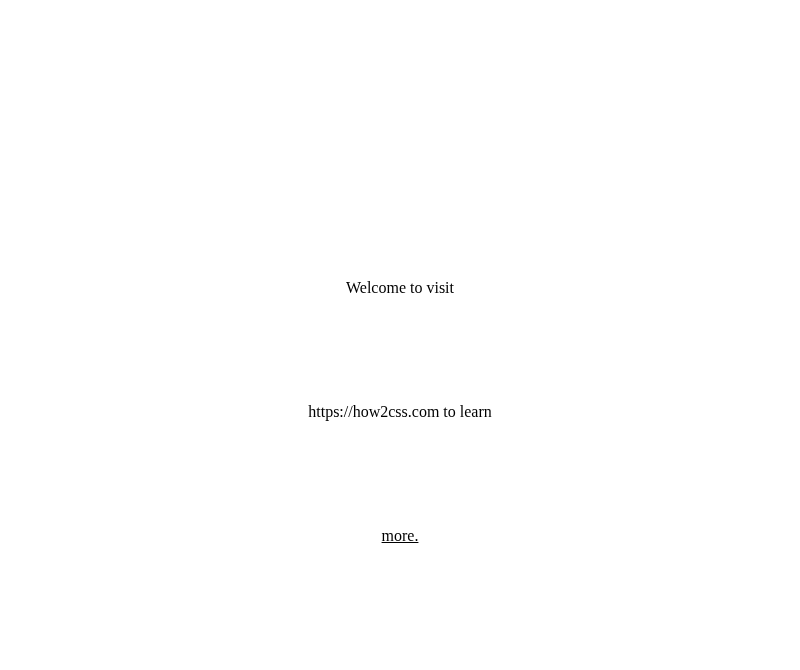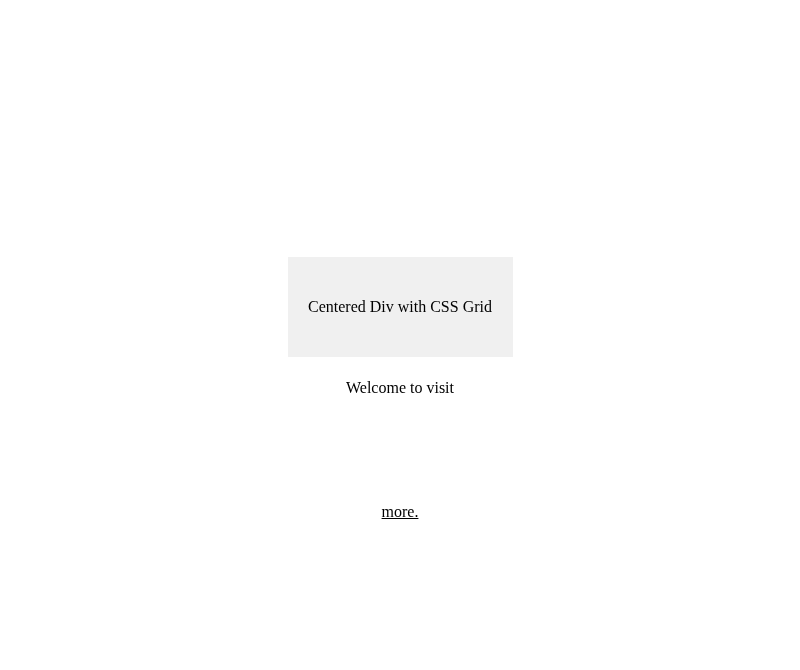--- a/index.html
+++ b/index.html
@@ -46,18 +46,16 @@
       margin-top: 106px;
       font-size: 16px;
       text-align: center;
       text-decoration: underline;
     }
   </style>
 </head>
 <body>
 
 <div class="container">
-  <div class="centered-box">
-    <span>Centered Div with CSS Grid</span>
-  </div>
   <p class="line-1">Welcome to visit</p>
+  <p class="line-2">https://how2css.com to learn</p>
   <p class="line-3">more.</p>
 </div>
 
 </body></html>

